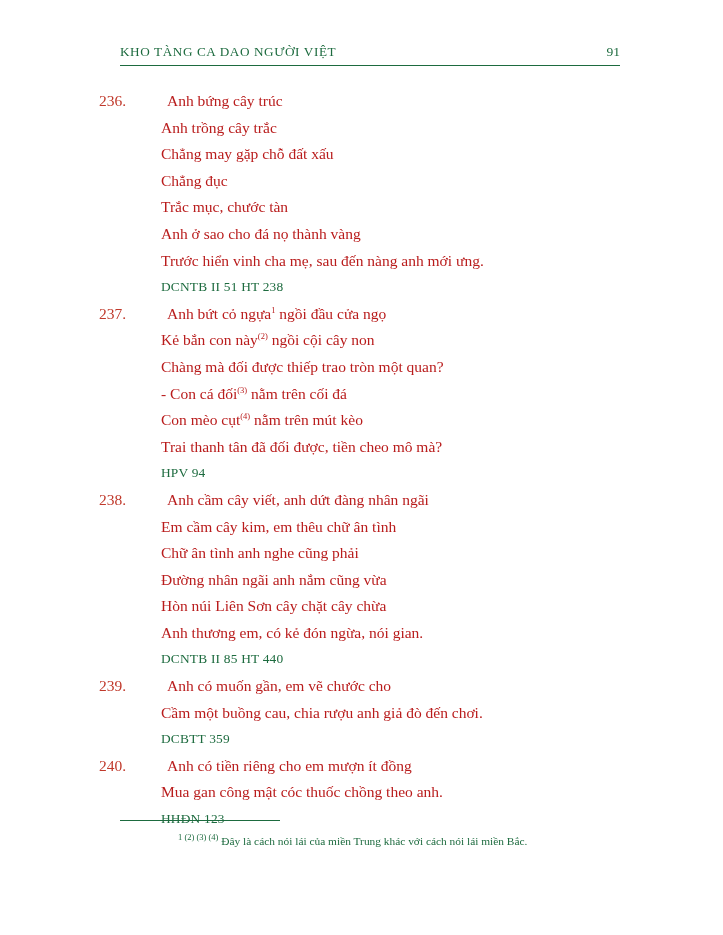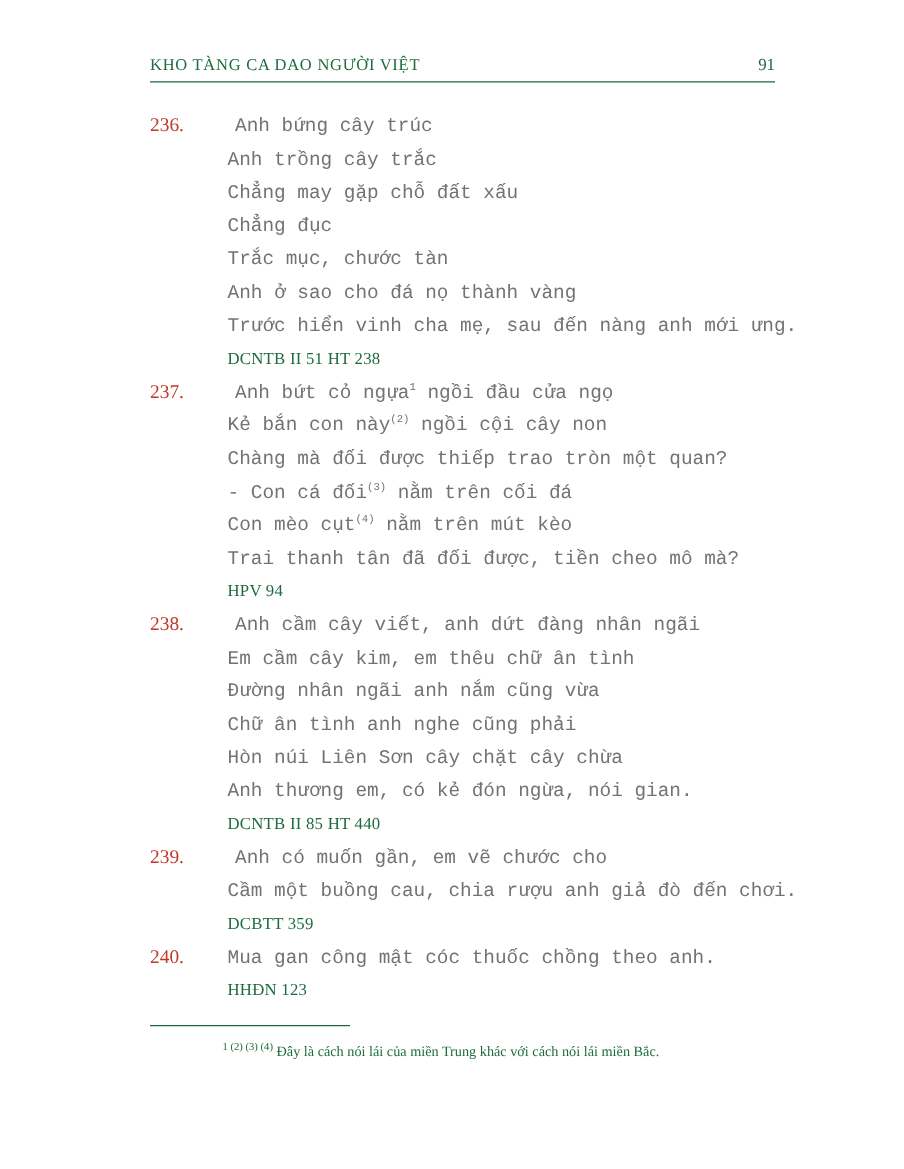--- a/index.html
+++ b/index.html
@@ -42,21 +42,21 @@
     color: #1d6b3f;
     white-space: nowrap;
   }
   .header-page {
     font-size: 13.5px;
     color: #1d6b3f;
   }
   
   .content {
     margin-top: 22px;
-    margin-left: 60px;
+    margin-left: 39px;
     width: 560px;
   }
   .entry {
     position: relative;
     margin-bottom: 0px;
   }
   .entry-row {
     display: flex;
     align-items: baseline;
   }
@@ -66,23 +66,22 @@
     width: 62px;
     flex: 0 0 62px;
     text-align: left;
   }
   .entry-lines {
     flex: 1 1 auto;
   }
   .line {
     font-size: 15.5px;
     line-height: 26.6px;
-    color: #737373;
+    color: #b91c1c;
     white-space: pre-wrap;
-    font-family: Liberation Mono, monospace;
   }
   .line.first {
     text-indent: 6px;
   }
   .source {
     font-size: 13.4px;
     line-height: 26.6px;
     color: #1d6b3f;
     letter-spacing: 0.2px;
   }
@@ -155,42 +154,43 @@
             <div class="source">HPV 94</div>
           </div>
         </div>
       </div>
       <div class="entry">
         <div class="entry-row">
           <div class="entry-num">238.</div>
           <div class="entry-lines">
             <div class="line first">Anh cầm cây viết, anh dứt đàng nhân ngãi</div>
             <div class="line">Em cầm cây kim, em thêu chữ ân tình</div>
+            <div class="line">Chữ ân tình anh nghe cũng phải</div>
             <div class="line">Đường nhân ngãi anh nắm cũng vừa</div>
-            <div class="line">Chữ ân tình anh nghe cũng phải</div>
             <div class="line">Hòn núi Liên Sơn cây chặt cây chừa</div>
             <div class="line">Anh thương em, có kẻ đón ngừa, nói gian.</div>
             <div class="source">DCNTB II 85 HT 440</div>
           </div>
         </div>
       </div>
       <div class="entry">
         <div class="entry-row">
           <div class="entry-num">239.</div>
           <div class="entry-lines">
             <div class="line first">Anh có muốn gần, em vẽ chước cho</div>
             <div class="line">Cầm một buồng cau, chia rượu anh giả đò đến chơi.</div>
             <div class="source">DCBTT 359</div>
           </div>
         </div>
       </div>
       <div class="entry">
         <div class="entry-row">
           <div class="entry-num">240.</div>
           <div class="entry-lines">
+            <div class="line first">Anh có tiền riêng cho em mượn ít đồng</div>
             <div class="line">Mua gan công mật cóc thuốc chồng theo anh.</div>
             <div class="source">HHĐN 123</div>
           </div>
         </div>
       </div>
     </div>
 
   <div class="footnote-wrap">
     <div class="footnote-rule"></div>
     <div class="footnote">

